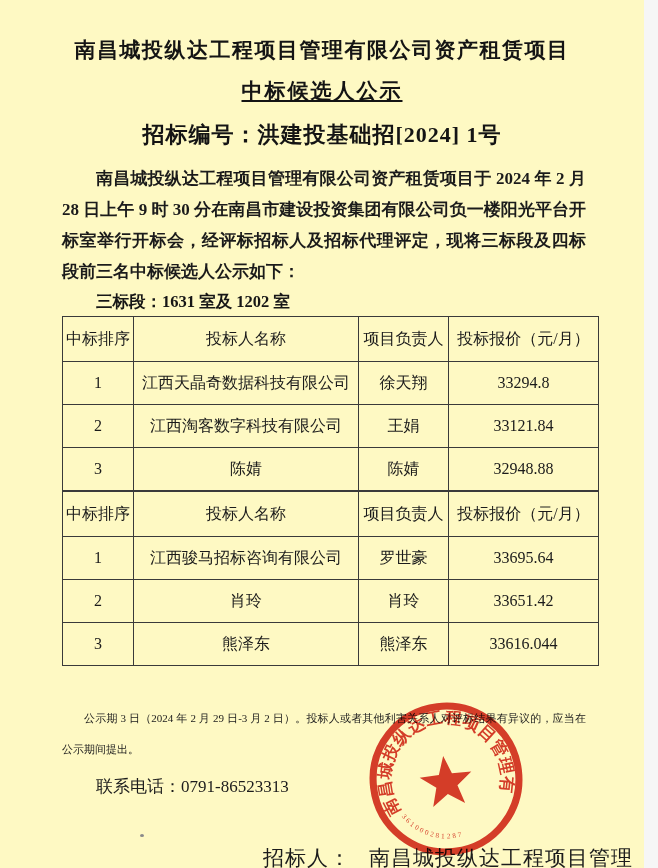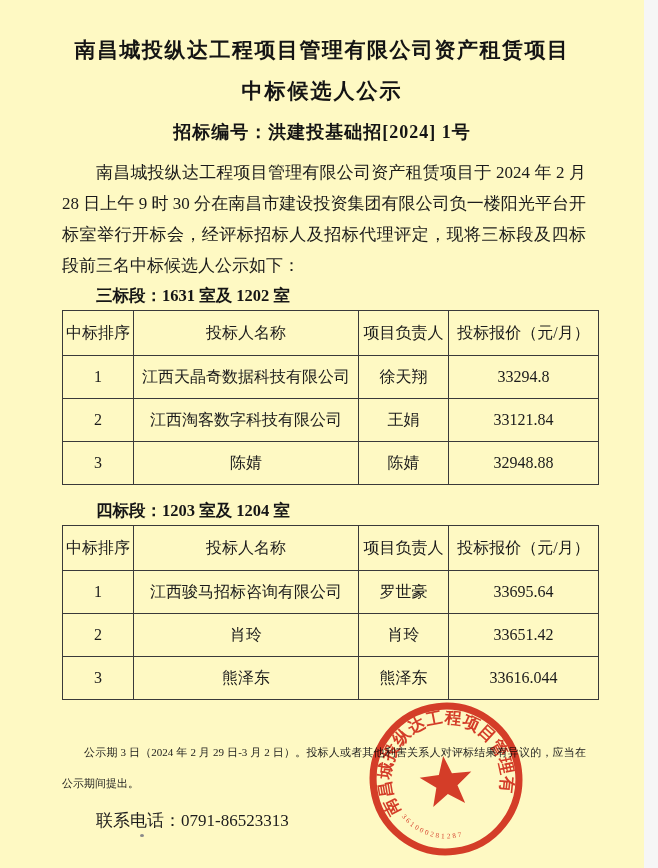--- a/index.html
+++ b/index.html
@@ -24,36 +24,38 @@
     letter-spacing:1.5px;
     color:#141414;
   }
   .title2{
     margin-top:13px;
     text-align:center;
     font-size:21px;
     font-weight:700;
     letter-spacing:2px;
     color:#141414;
+    text-decoration:underline;
   }
   .title3{
     margin-top:15px;
     text-align:center;
-    font-size:18px;
+    font-size:22px;
     font-weight:700;
     letter-spacing:1px;
     color:#141414;
   }
   .intro{
     margin:13px 58px 0 62px;
     font-size:17px;
     line-height:31px;
     text-indent:2em;
     text-align:justify;
     color:#1b1b1b;
+    font-weight:bold;
   }
   .section-heading{
     margin:4px 0 3px 96px;
     font-size:16.5px;
     font-weight:700;
     color:#161616;
   }
   .section-heading.second{
     margin-top:15px;
   }
@@ -163,21 +165,20 @@
         </tr>
         <tr>
           <td>3</td>
           <td>陈婧</td>
           <td>陈婧</td>
           <td>32948.88</td>
         </tr>
       </tbody>
     </table>
 
-  <div class="section-heading second">四标段：1203 室及 1204 室</div>
   <table class="bid-table">
     <colgroup>
         <col class="c1">
         <col class="c2">
         <col class="c3">
         <col class="c4">
       </colgroup>
   <thead>
         <tr>
           <th>中标排序</th>

